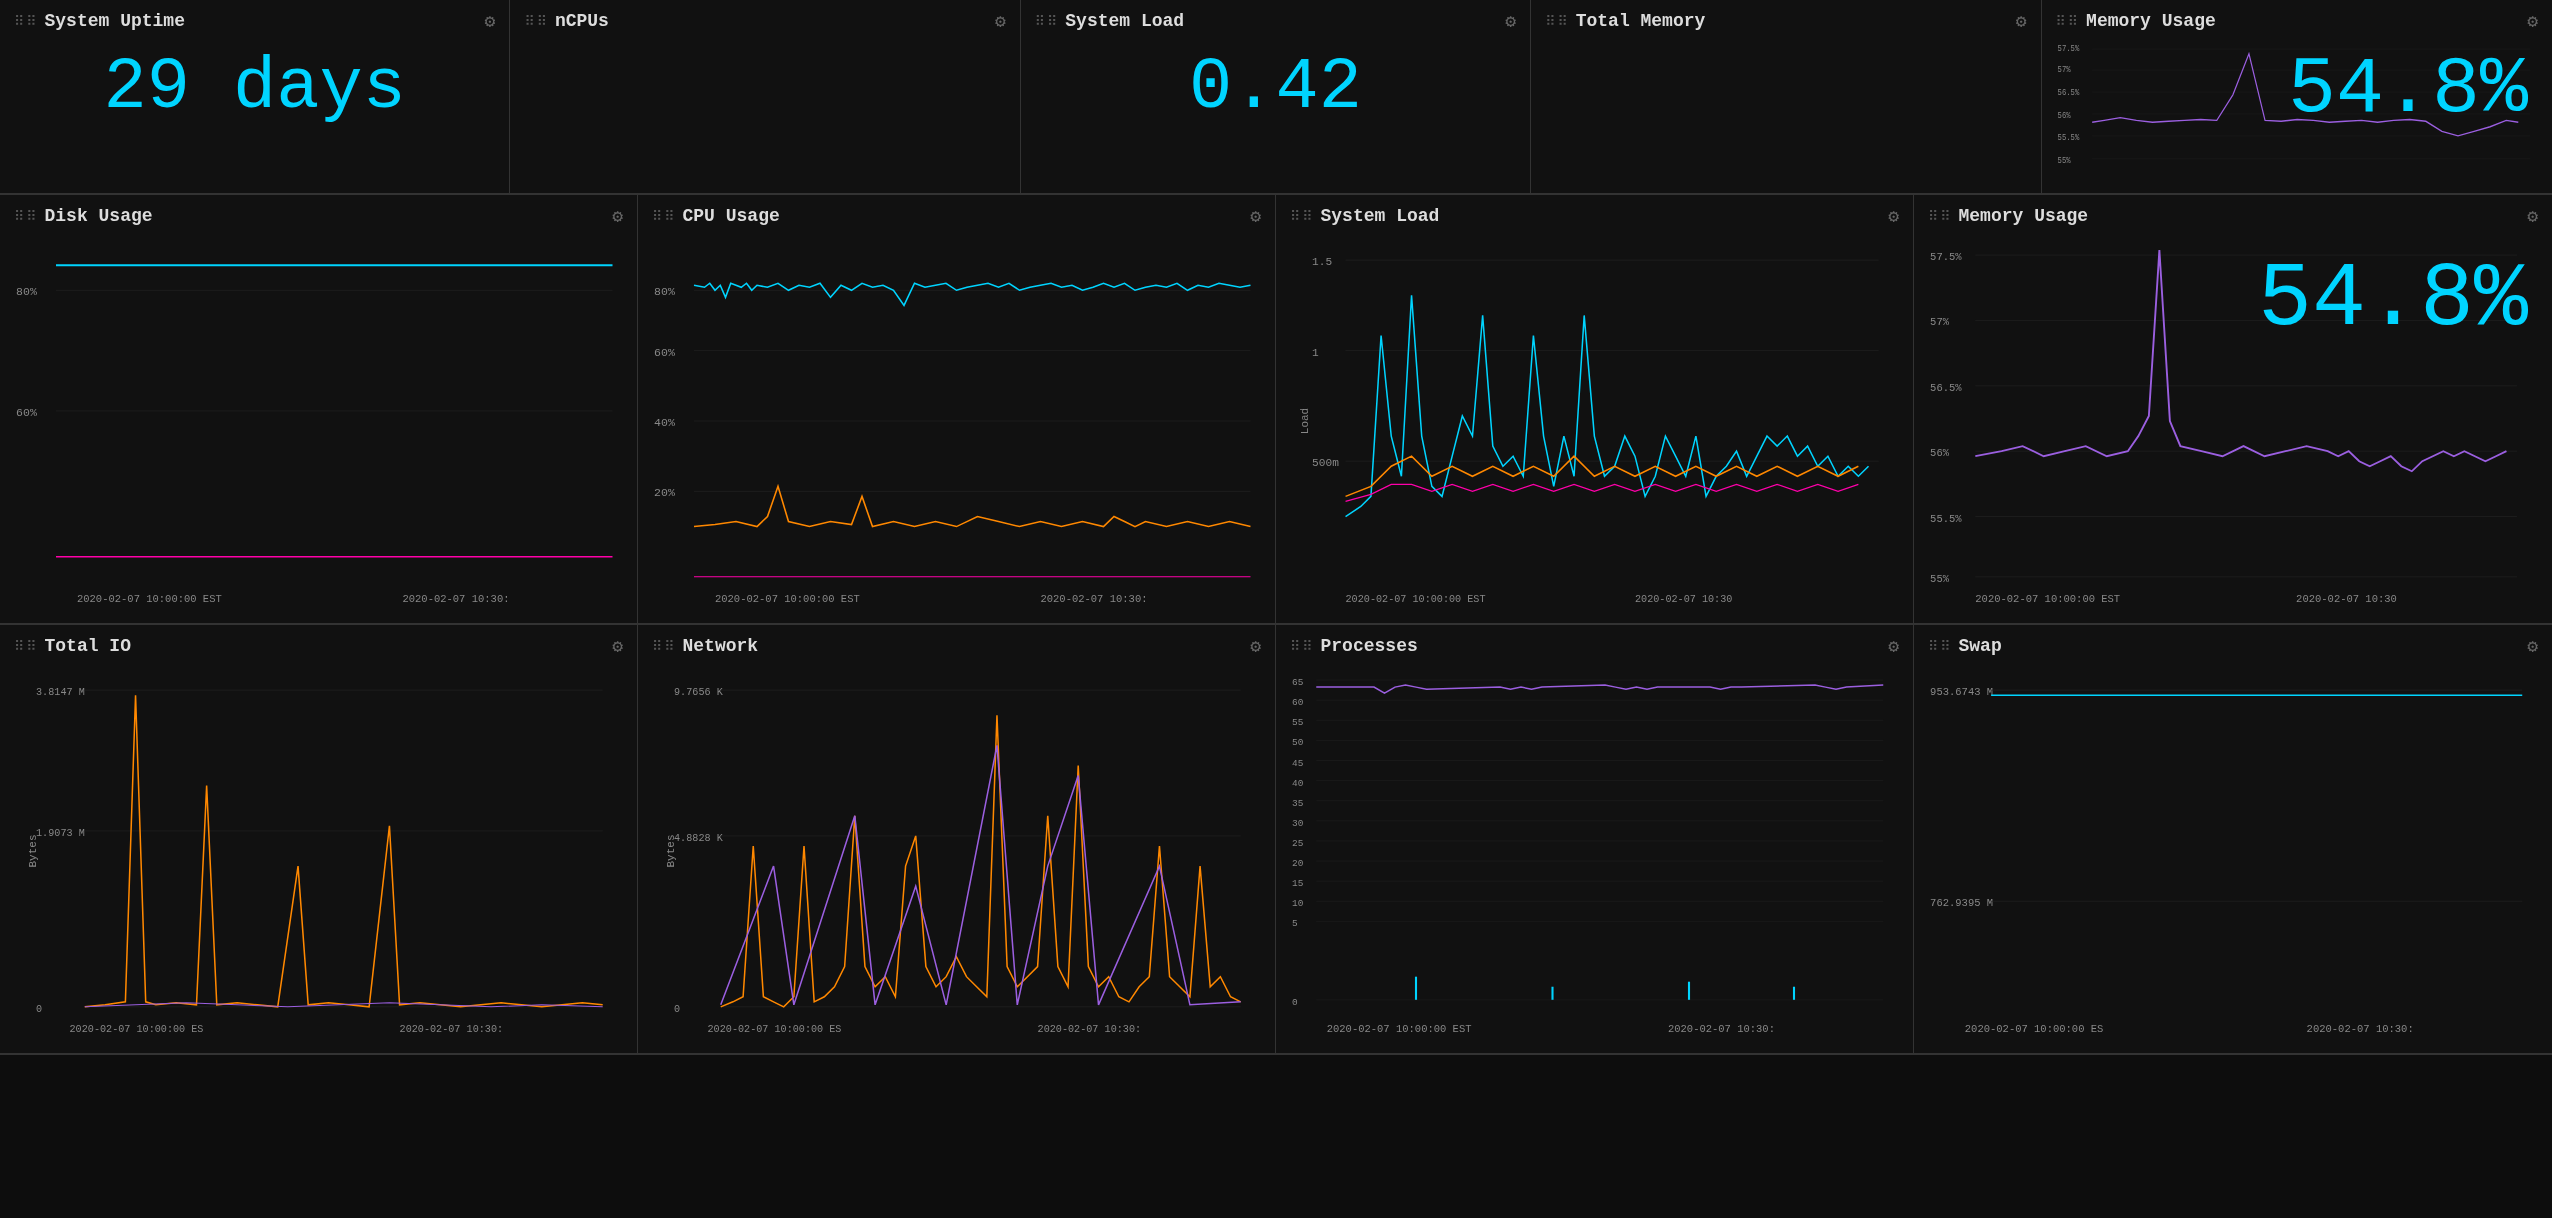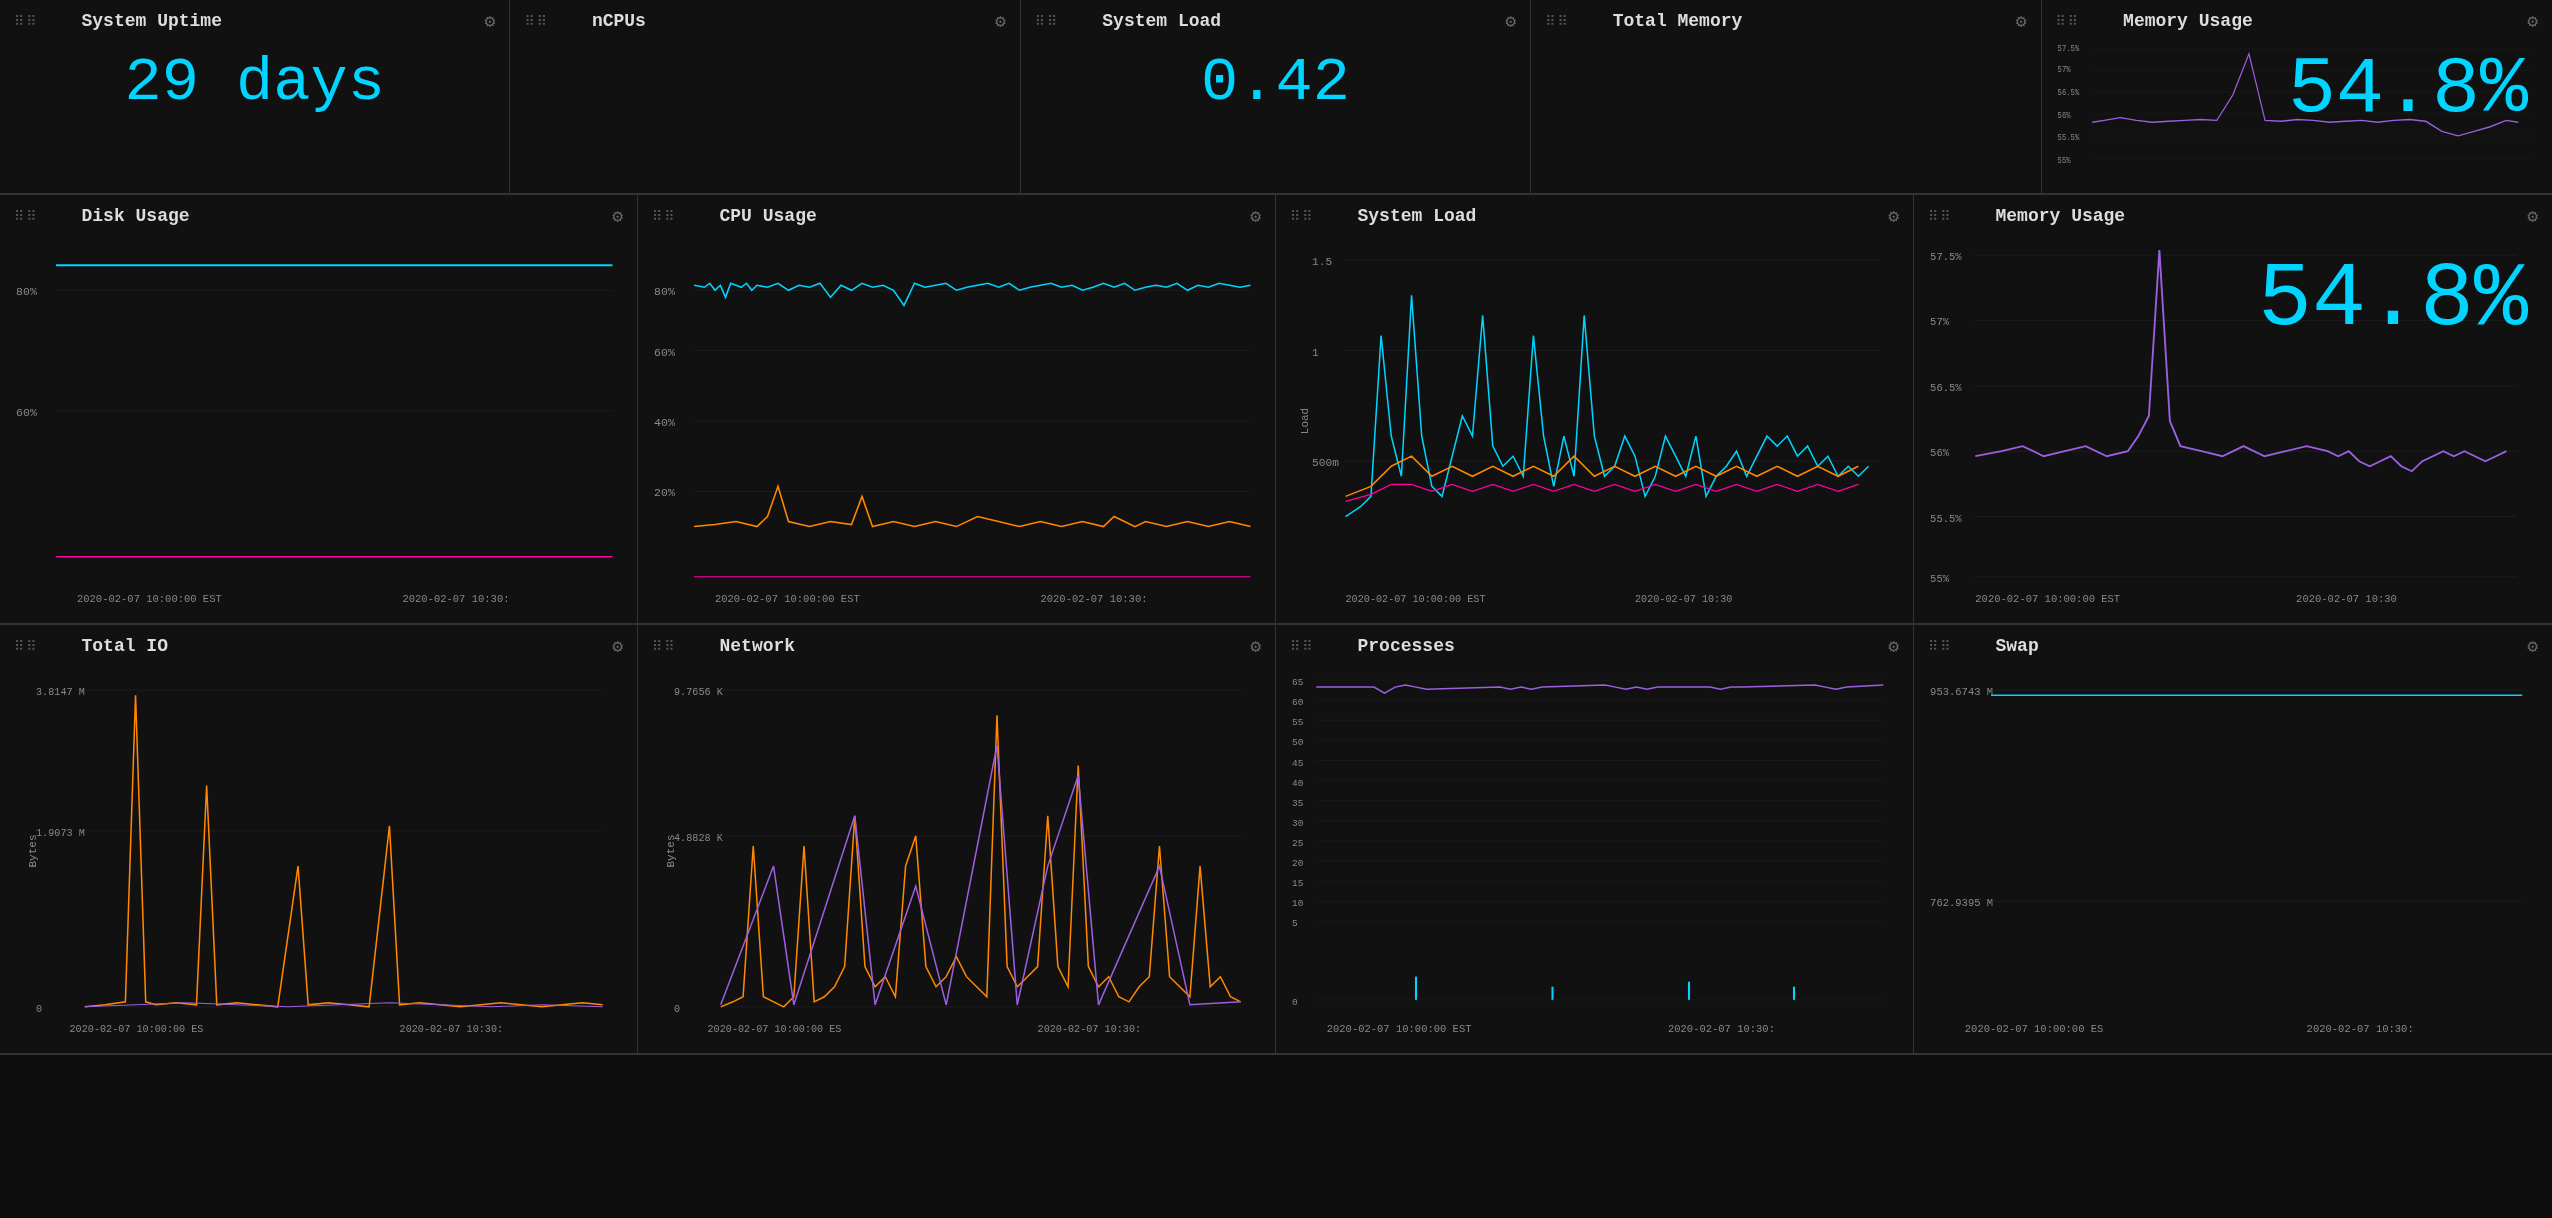--- a/index.html
+++ b/index.html
@@ -51,30 +51,29 @@
     }
     .dots-icon {
       color: #555;
       font-size: 14px;
       letter-spacing: 2px;
     }
     .panel-title {
       color: #ddd;
       font-size: 18px;
       font-weight: 600;
-      margin-left: 37px;
     }
     .gear-icon {
       color: #666;
       font-size: 18px;
       cursor: pointer;
     }
     .big-value {
       color: #00d4ff;
-      font-size: 62px;
+      font-size: 72px;
       font-weight: 300;
       text-align: center;
       line-height: 1;
       margin-top: 20px;
     }
     .chart-area {
       width: 100%;
       height: calc(100% - 36px);
       position: relative;
     }

